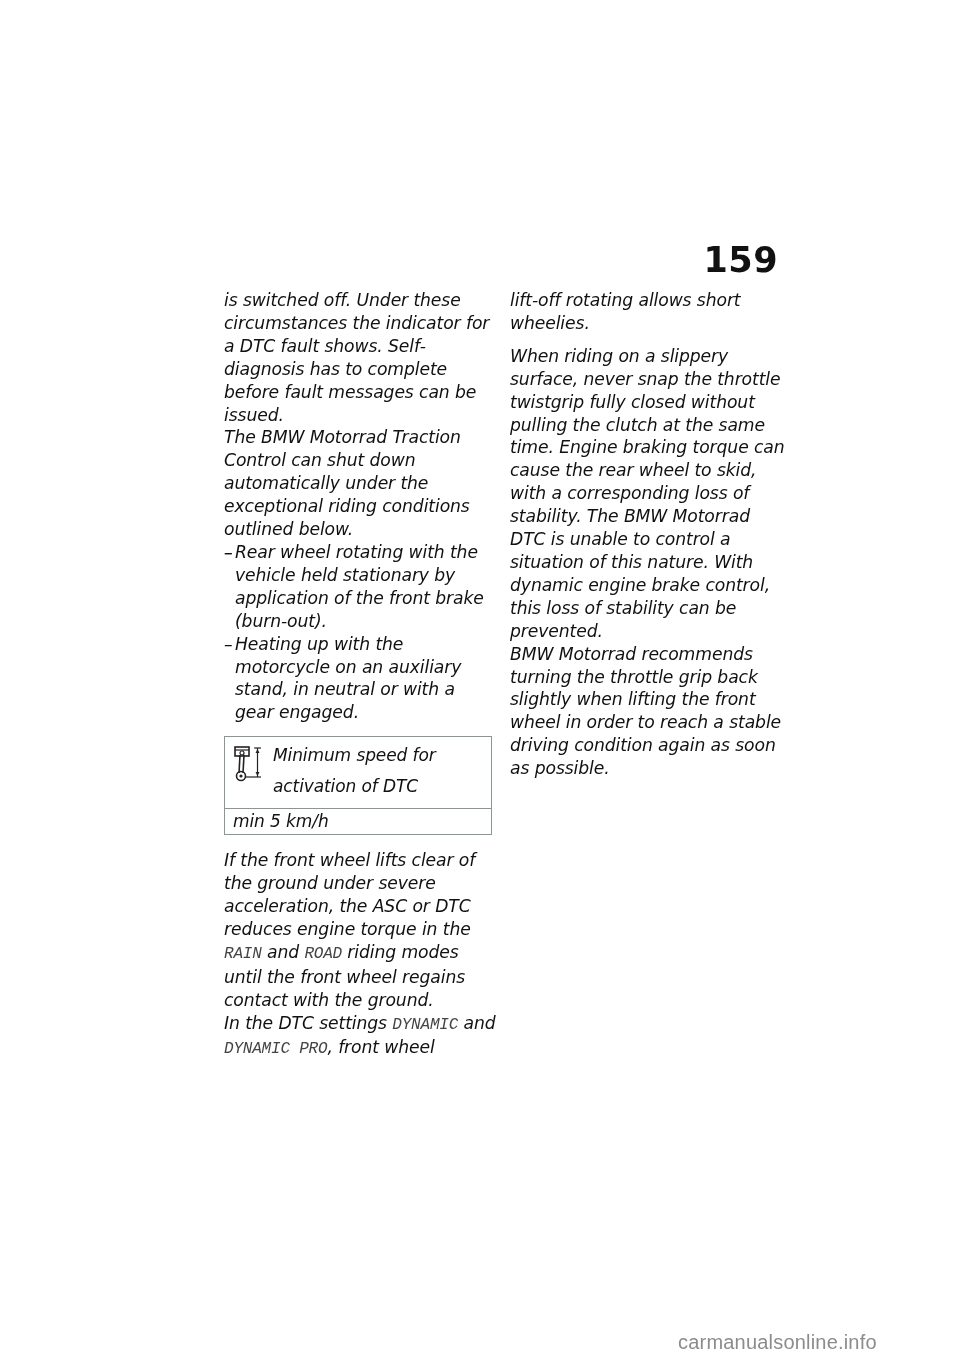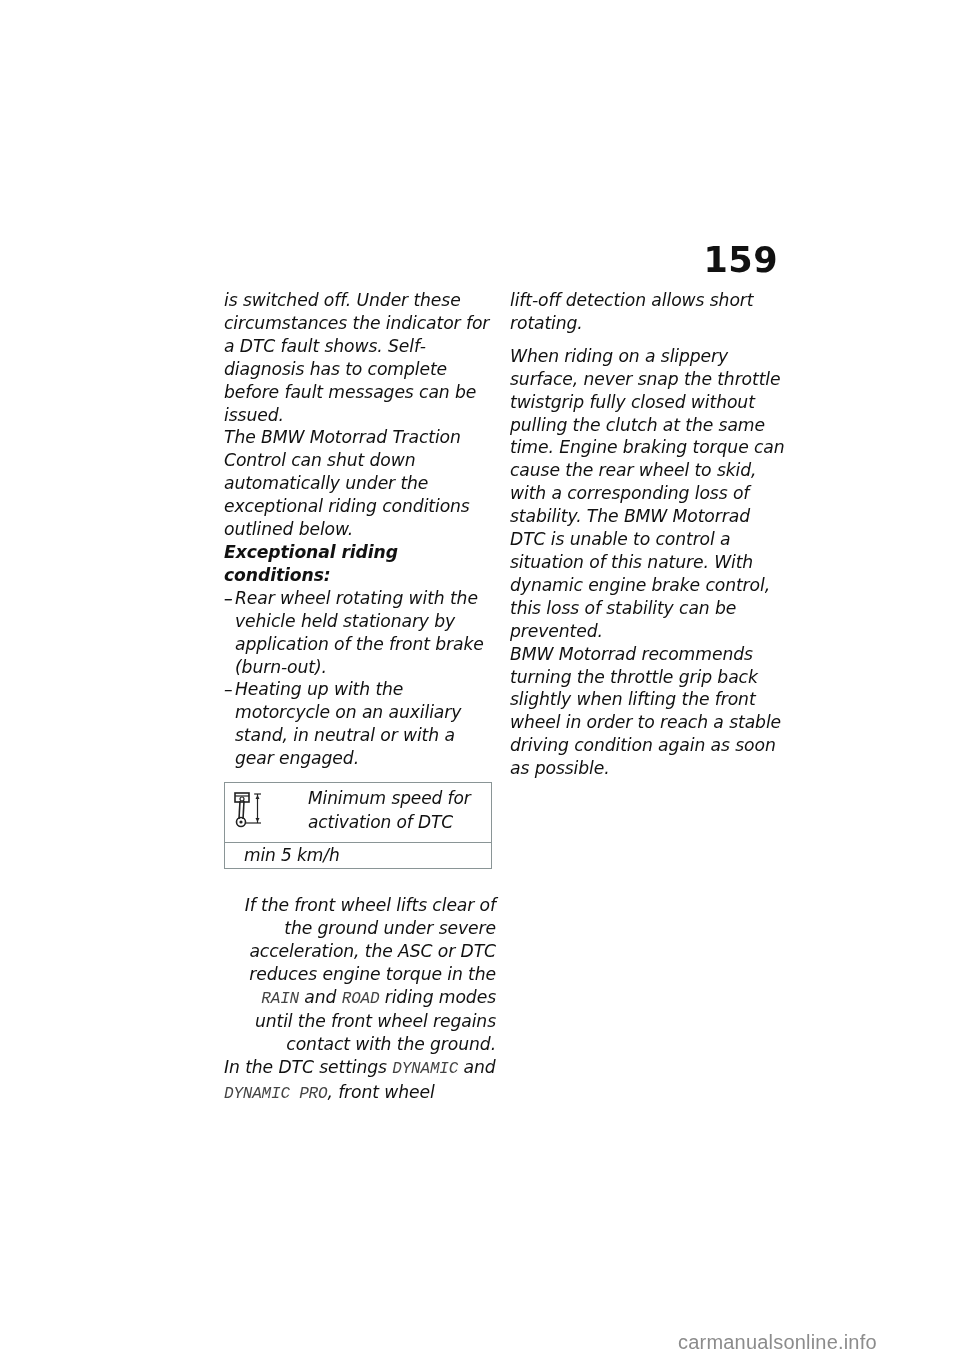--- a/index.html
+++ b/index.html
@@ -73,27 +73,26 @@
       padding: 3px 4px 6px 8px;
       border-bottom: 1px solid #8a9596;
       min-height: 46px;
     }
     .spec-icon {
       width: 36px;
       flex: 0 0 36px;
       margin-top: 4px;
       margin-right: 4px;
     }
-    .spec-label { line-height: 24px; margin-left: 35px; }
+    .spec-label { line-height: 31px; }
     .spec-value {
       padding: 1px 8px 2px 8px;
       line-height: 22px;
-      margin-left: 11px;
     }
-    .after-box { margin-top: 25px; text-align: right; }
+    .after-box { margin-top: 14px; }
     .ref-arrow {
       display: inline-block;
       vertical-align: middle;
       margin: 0 2px 3px 2px;
     }
     .watermark {
       position: absolute;
       left: 678px;
       top: 1331px;
       font-family: "Liberation Sans", sans-serif;
@@ -103,21 +102,20 @@
     }
   </style>
 </head>
 <body>
 
 <div class="page-number">159</div>
 
 <div class="col col-left">
   <p class="para">is switched off. Under these circumstances the indicator for a DTC fault shows. Self-diagnosis has to complete before fault messages can be issued.</p>
   <p class="para">The BMW Motorrad Traction Control can shut down automatically under the exceptional riding conditions outlined below.</p>
-  <p class="heading">Exceptional riding conditions:</p>
   <ul class="conds">
     <li>
       <span class="dash">–</span>
     </li>
     <li>
       <span class="dash">–</span>
       <span>Rear wheel rotating with the vehicle held stationary by application of the front brake (burn-out).</span>
     </li>
     <li>
       <span class="dash">–</span>
@@ -150,18 +148,18 @@
       <span class="spec-label">Minimum speed for activation of DTC</span>
     </div>
     <div class="spec-value">min 5 km/h</div>
   </div>
 
   <p class="para after-box"><span>If the front wheel lifts clear of the ground under severe acceleration, the ASC or DTC reduces engine torque in the </span><span class="mono">RAIN</span><span> and </span><span class="mono">ROAD</span><span> riding modes until the front wheel regains contact with the ground.</span></p>
   <p class="para"><span>In the DTC settings </span><span class="mono">DYNAMIC</span><span> and </span><span class="mono">DYNAMIC PRO</span><span>, front wheel</span></p>
 </div>
 
 <div class="col col-right">
-  <p class="para">lift-off detection allows short rotating.</p>
+  <p class="para">lift-off rotating allows short wheelies.</p>
   <p class="para gap">When riding on a slippery surface, never snap the throttle twistgrip fully closed without pulling the clutch at the same time.  Engine braking torque can cause the rear wheel to skid, with a corresponding loss of stability.  The BMW Motorrad DTC is unable to control a situation of this nature.  With dynamic engine brake control, this loss of stability can be prevented.</p>
   <p class="para">BMW Motorrad recommends turning the throttle grip back slightly when lifting the front wheel in order to reach a stable driving condition again as soon as possible.</p>
 </div>
 
 <div class="watermark">carmanualsonline.info</div>
 
 </body></html>

